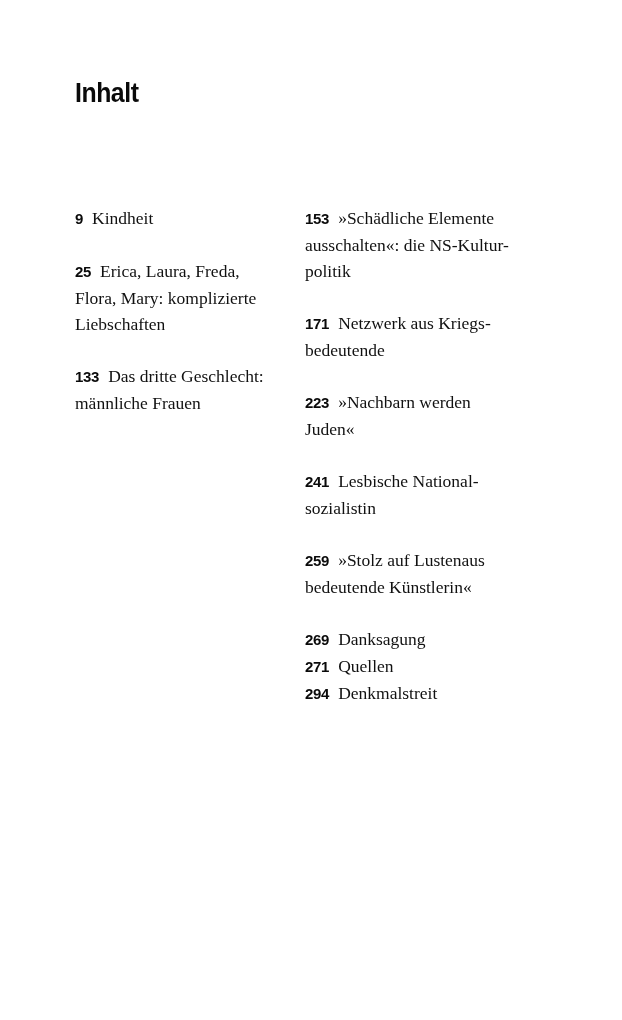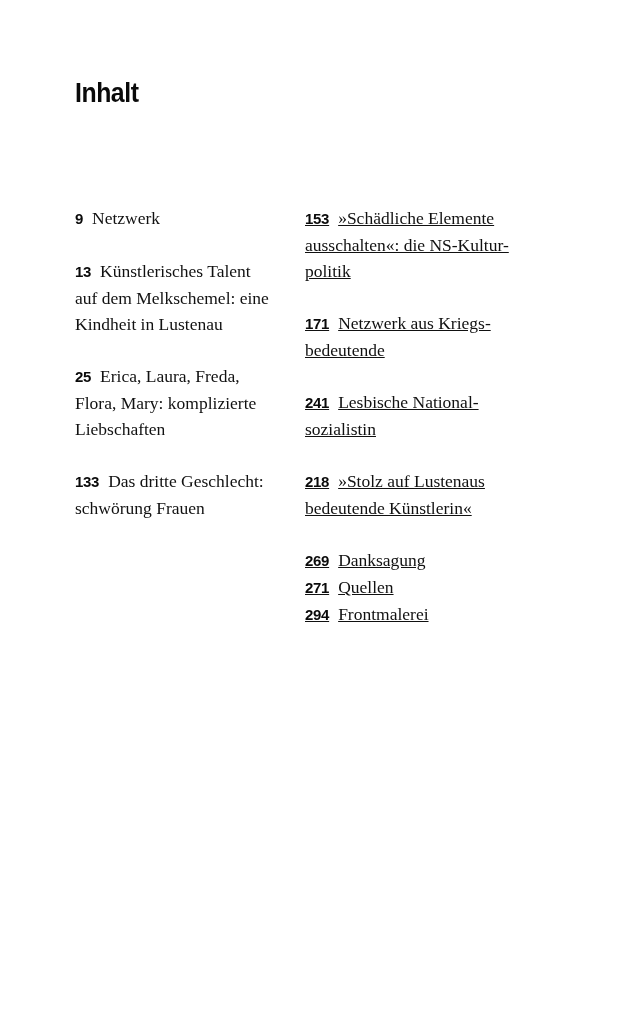--- a/index.html
+++ b/index.html
@@ -34,21 +34,20 @@
   .col {
     box-sizing: border-box;
   }
   .col-left {
     width: 230px;
     flex: 0 0 230px;
   }
   .col-right {
     width: 230px;
     flex: 0 0 230px;
-    text-decoration: underline;
   }
   .entry {
     margin: 0 0 26px 0;
     font-family: "Liberation Serif", serif;
     font-size: 17.5px;
     line-height: 26px;
     color: #111111;
   }
   .entry.tight {
     margin-bottom: 0;
@@ -69,59 +68,58 @@
 <body>
 
 <div class="page">
 
   <h1 class="page-title">Inhalt</h1>
 
   <div class="columns">
 
     <div class="col col-left">
 
-      <p class="entry"><span class="num">9</span><span class="title">Netzwerk</span></p>
+      <p class="entry"><span class="num">9</span><span class="title">Kindheit</span></p>
 
-      <p class="entry"><span class="num">13</span><span class="title">Künstlerisches Talent
-auf dem Melkschemel: eine
-Kindheit in Lustenau</span></p>
 
       <p class="entry"><span class="num">25</span><span class="title">Erica, Laura, Freda,
 Flora, Mary: komplizierte
 Liebschaften</span></p>
 
 
 
 
       <p class="entry"><span class="num">133</span><span class="title">Das dritte Geschlecht:
-schwörung Frauen</span></p>
+männliche Frauen</span></p>
 
     </div>
 
     <div class="col col-right">
 
       <p class="entry"><span class="num">153</span><span class="title">»Schädliche Elemente
 ausschalten«: die NS-Kultur-
 politik</span></p>
 
       <p class="entry"><span class="num">171</span><span class="title">Netzwerk aus Kriegs-
 bedeutende</span></p>
 
 
+      <p class="entry"><span class="num">223</span><span class="title">»Nachbarn werden
+Juden«</span></p>
 
       <p class="entry"><span class="num">241</span><span class="title">Lesbische National-
 sozialistin</span></p>
 
-      <p class="entry"><span class="num">218</span><span class="title">»Stolz auf Lustenaus
+      <p class="entry"><span class="num">259</span><span class="title">»Stolz auf Lustenaus
 bedeutende Künstlerin«</span></p>
 
       <p class="entry tight"><span class="num">269</span><span class="title">Danksagung</span></p>
 
       <p class="entry tight"><span class="num">271</span><span class="title">Quellen</span></p>
 
-      <p class="entry tight"><span class="num">294</span><span class="title">Frontmalerei</span></p>
+      <p class="entry tight"><span class="num">294</span><span class="title">Denkmalstreit</span></p>
 
 
     </div>
 
   </div>
 
 </div>
 
 </body></html>

